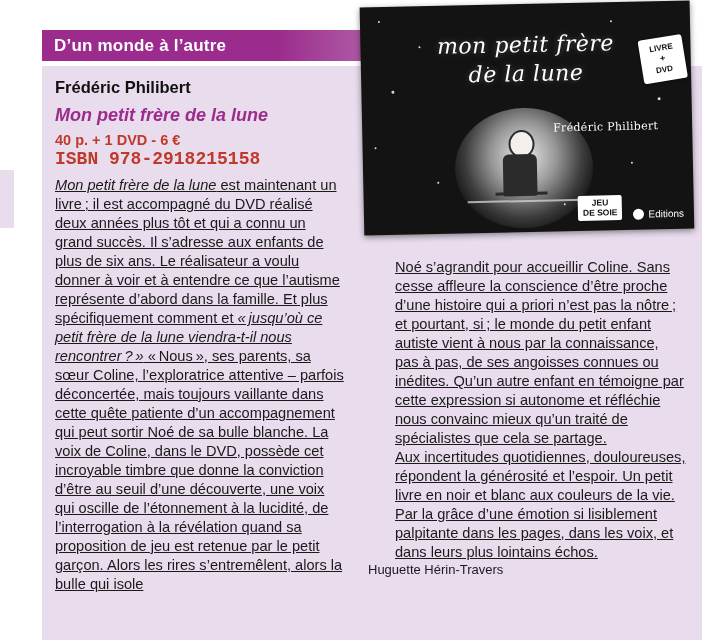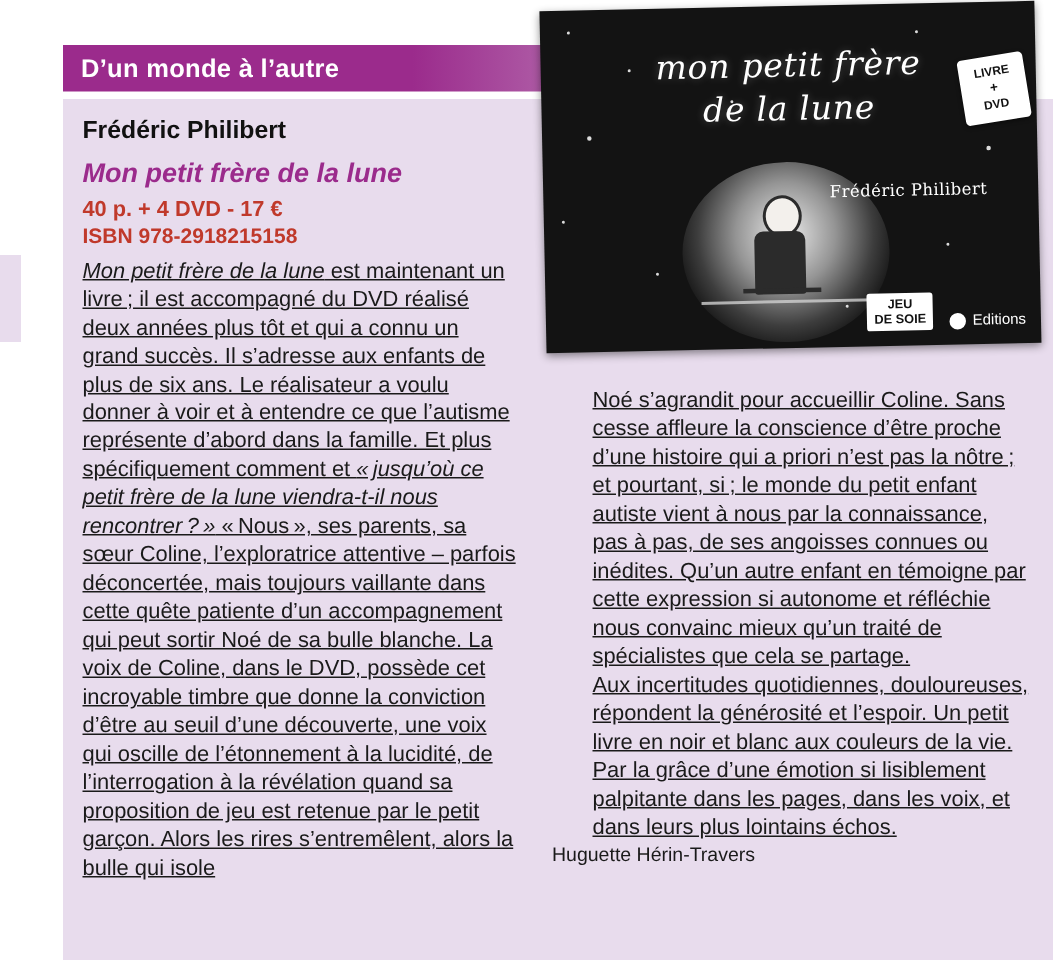--- a/index.html
+++ b/index.html
@@ -84,25 +84,26 @@
     color: #9b2b8c;
     margin-bottom: 6px;
   }
   .price {
     font-size: 14.5px;
     font-weight: bold;
     color: #c0392b;
     line-height: 1.18;
   }
   .isbn {
-    font-size: 14px;
+    font-size: 18px;
     font-weight: bold;
     color: #c0392b;
     line-height: 1.18;
     margin-bottom: 6px;
+    font-family: Liberation Mono, monospace;
   }
   .body-text {
     font-size: 14.6px;
     line-height: 1.30;
     color: #1a1a1a;
     text-align: left;
     text-decoration: underline;
   }
   .body-text .it { font-style: italic; }
 
@@ -317,21 +318,21 @@
       <div class="logo-editions">
         <span class="dot"></span>
         <span>Editions</span>
       </div>
     </div>
   </div>
 
   <div class="left-col">
     <div class="author">Frédéric Philibert</div>
     <div class="booktitle">Mon petit frère de la lune</div>
-    <div class="price">40 p. + 4 DVD - 17 €</div>
+    <div class="price">40 p. + 1 DVD - 6 €</div>
     <div class="isbn">ISBN 978-2918215158</div>
     <div class="body-text"><span class="it">Mon petit frère de la lune</span> est maintenant un livre ; il est accompagné du DVD réalisé deux années plus tôt et qui a connu un grand succès. Il s’adresse aux enfants de plus de six ans. Le réalisateur a voulu donner à voir et à entendre ce que l’autisme représente d’abord dans la famille. Et plus spécifiquement comment et <span class="it">« jusqu’où ce petit frère de la lune viendra-t-il nous rencontrer ? »</span> « Nous », ses parents, sa sœur Coline, l’exploratrice attentive – parfois déconcertée, mais toujours vaillante dans cette quête patiente d’un accompagnement qui peut sortir Noé de sa bulle blanche. La voix de Coline, dans le DVD, possède cet incroyable timbre que donne la conviction d’être au seuil d’une découverte, une voix qui oscille de l’étonnement à la lucidité, de l’interrogation à la révélation quand sa proposition de jeu est retenue par le petit garçon. Alors les rires s’entremêlent, alors la bulle qui isole</div>
   </div>
 
   <div class="right-col">
     <div class="body-text">Noé s’agrandit pour accueillir Coline. Sans cesse affleure la conscience d’être proche d’une histoire qui a priori n’est pas la nôtre ; et pourtant, si ; le monde du petit enfant autiste vient à nous par la connaissance, pas à pas, de ses angoisses connues ou inédites. Qu’un autre enfant en témoigne par cette expression si autonome et réfléchie nous convainc mieux qu’un traité de spécialistes que cela se partage.<br>Aux incertitudes quotidiennes, douloureuses, répondent la générosité et l’espoir. Un petit livre en noir et blanc aux couleurs de la vie. Par la grâce d’une émotion si lisiblement palpitante dans les pages, dans les voix, et dans leurs plus lointains échos.</div>
     <div class="signature">Huguette Hérin-Travers</div>
   </div>
 
 </div>

